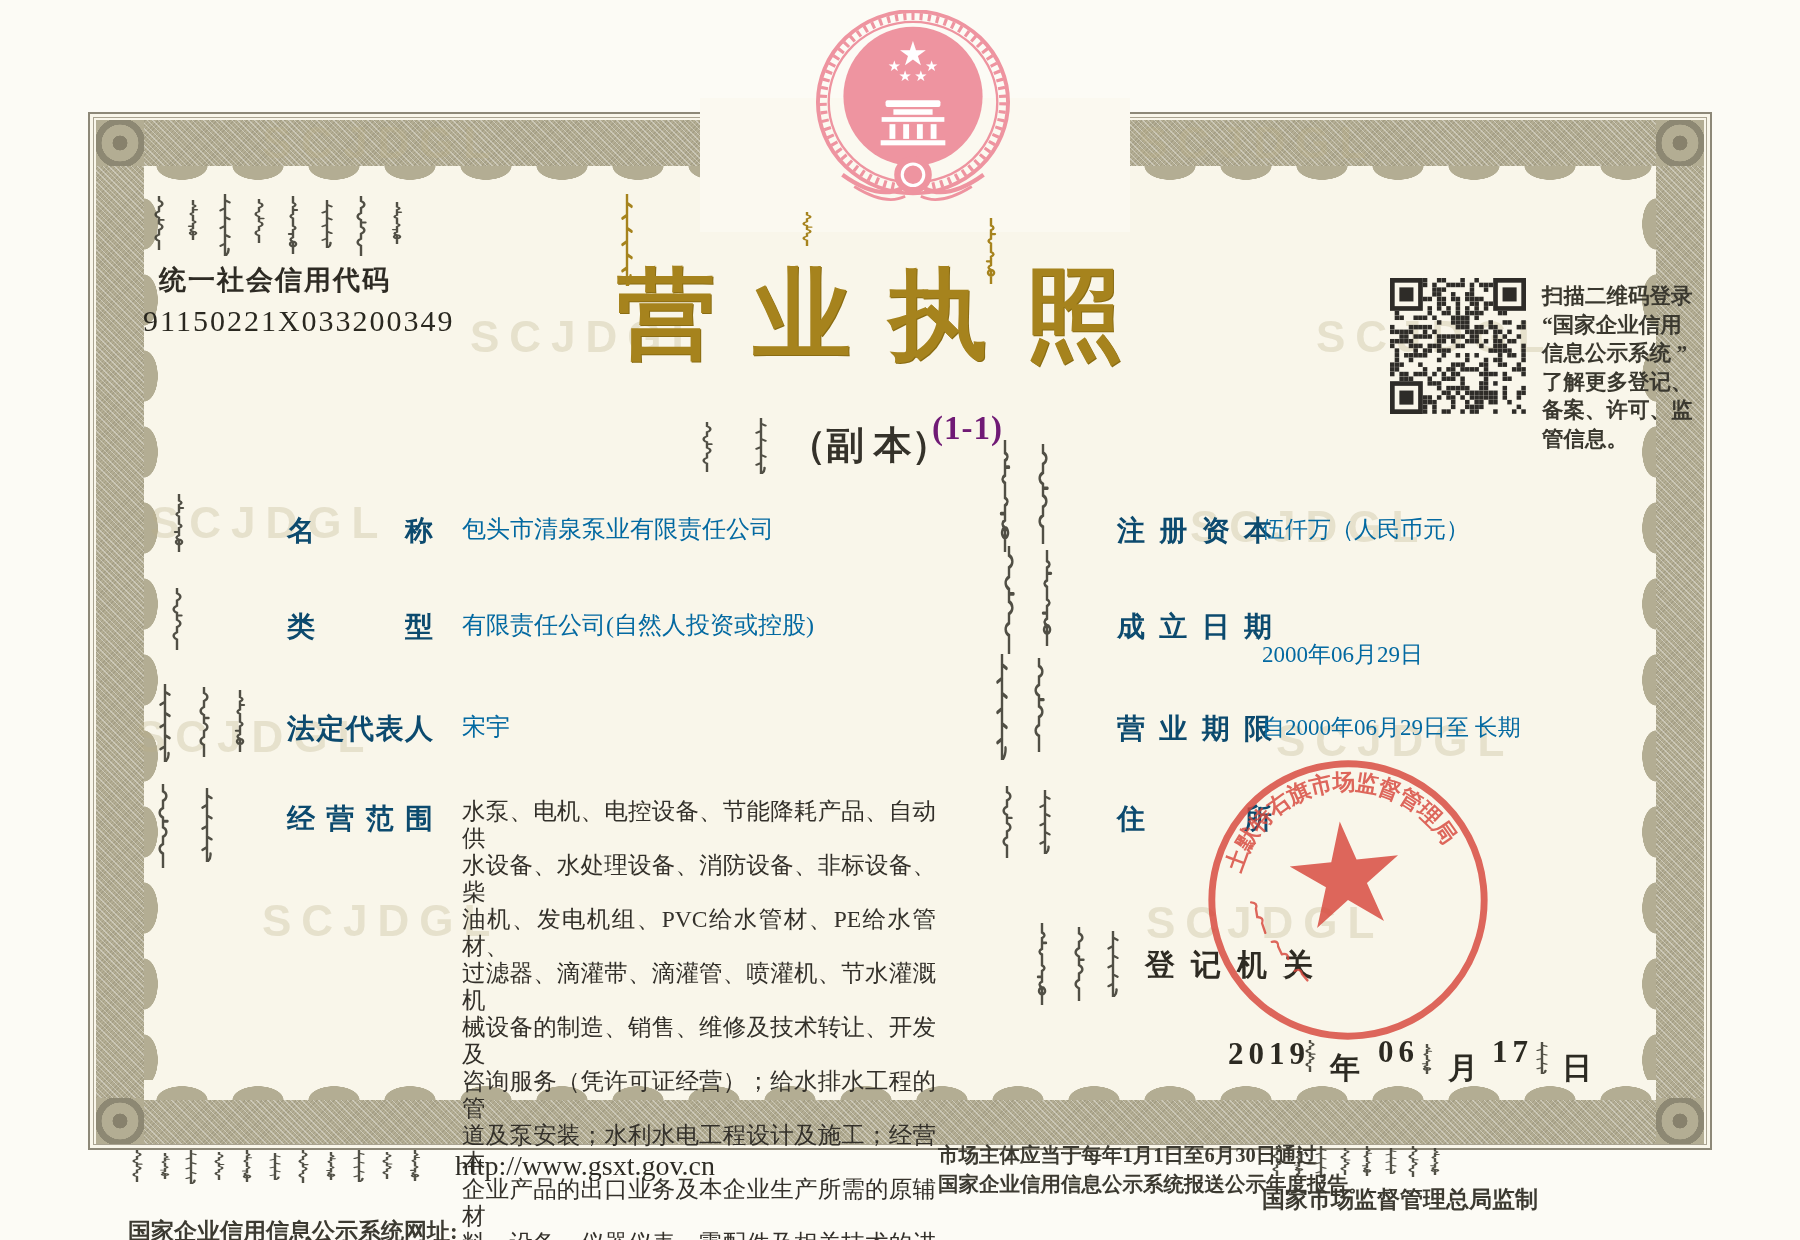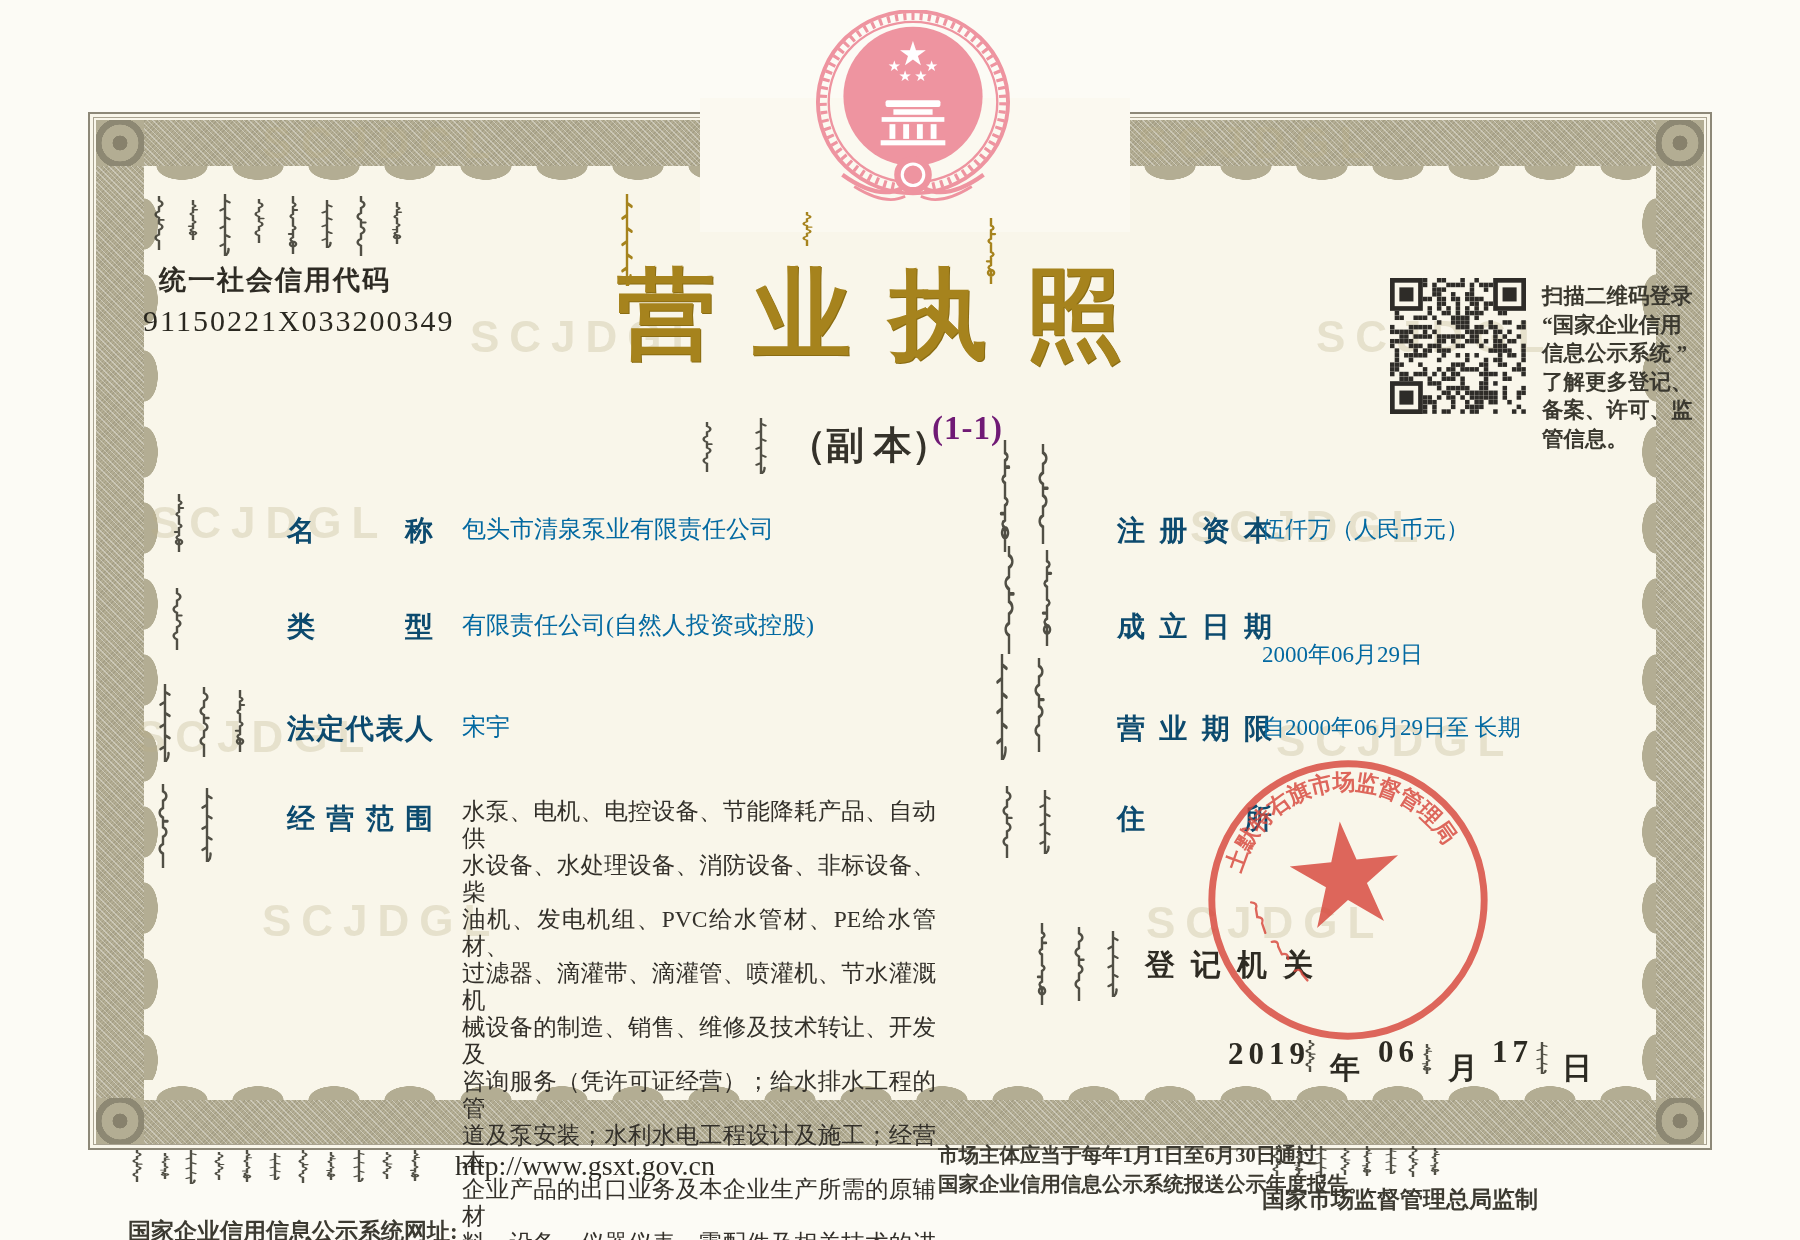--- a/index.html
+++ b/index.html
@@ -31,21 +31,21 @@
       background:radial-gradient(ellipse 20px 37px at 100% 50%, #b3ad93 0 68%, rgba(0,0,0,0) 70%);
       background-size:20px 76px;background-repeat:repeat-y;}
   .corner{width:48px;height:46px;background:radial-gradient(circle at 50% 50%, #87816c 0 22%, #b3ad93 23% 55%, #8d8873 56% 75%, #b3ad93 76%);}
   
   .wm{font-family:"Liberation Sans","DejaVu Sans",sans-serif;font-weight:bold;
       font-size:44px;letter-spacing:10px;color:rgba(186,177,136,.30);white-space:nowrap;}
   .wm-big{font-size:96px;letter-spacing:58px;color:rgba(176,166,120,.17);font-weight:bold;white-space:nowrap;}
   
   .emblem-patch{left:700px;top:98px;width:430px;height:134px;background:#fbf9f0;}
   
-  .credit-label{left:159px;top:262px;font-size:27px;font-weight:bold;letter-spacing:2px;color:#2e2b24;}
+  .credit-label{left:143px;top:262px;font-size:27px;font-weight:bold;letter-spacing:2px;color:#2e2b24;padding-left:16px;}
   .credit-code{left:143px;top:304px;font-size:30px;letter-spacing:2px;color:#2a2820;}
   .title{left:560px;top:250px;width:620px;text-align:center;font-size:98px;font-weight:bold;
          letter-spacing:38px;text-indent:38px;color:#a6831d;text-shadow:1px 1px 0 #8a6c12;white-space:nowrap;}
   .subtitle-copy{left:788px;top:420px;font-size:38px;font-weight:600;color:#35322a;white-space:nowrap;}
   .subtitle-num{left:932px;top:410px;font-size:33px;font-weight:600;color:#701a75;letter-spacing:1px;}
   .qr-caption{left:1542px;top:282px;width:215px;font-size:21.5px;line-height:28.5px;font-weight:600;
               color:#3a382f;white-space:pre-line;}
   
   .flabel{font-size:28px;font-weight:bold;color:#0c4a6e;text-align:justify;text-align-last:justify;display:inline-block;}
   .flabel-l{left:287px;width:146px;}

